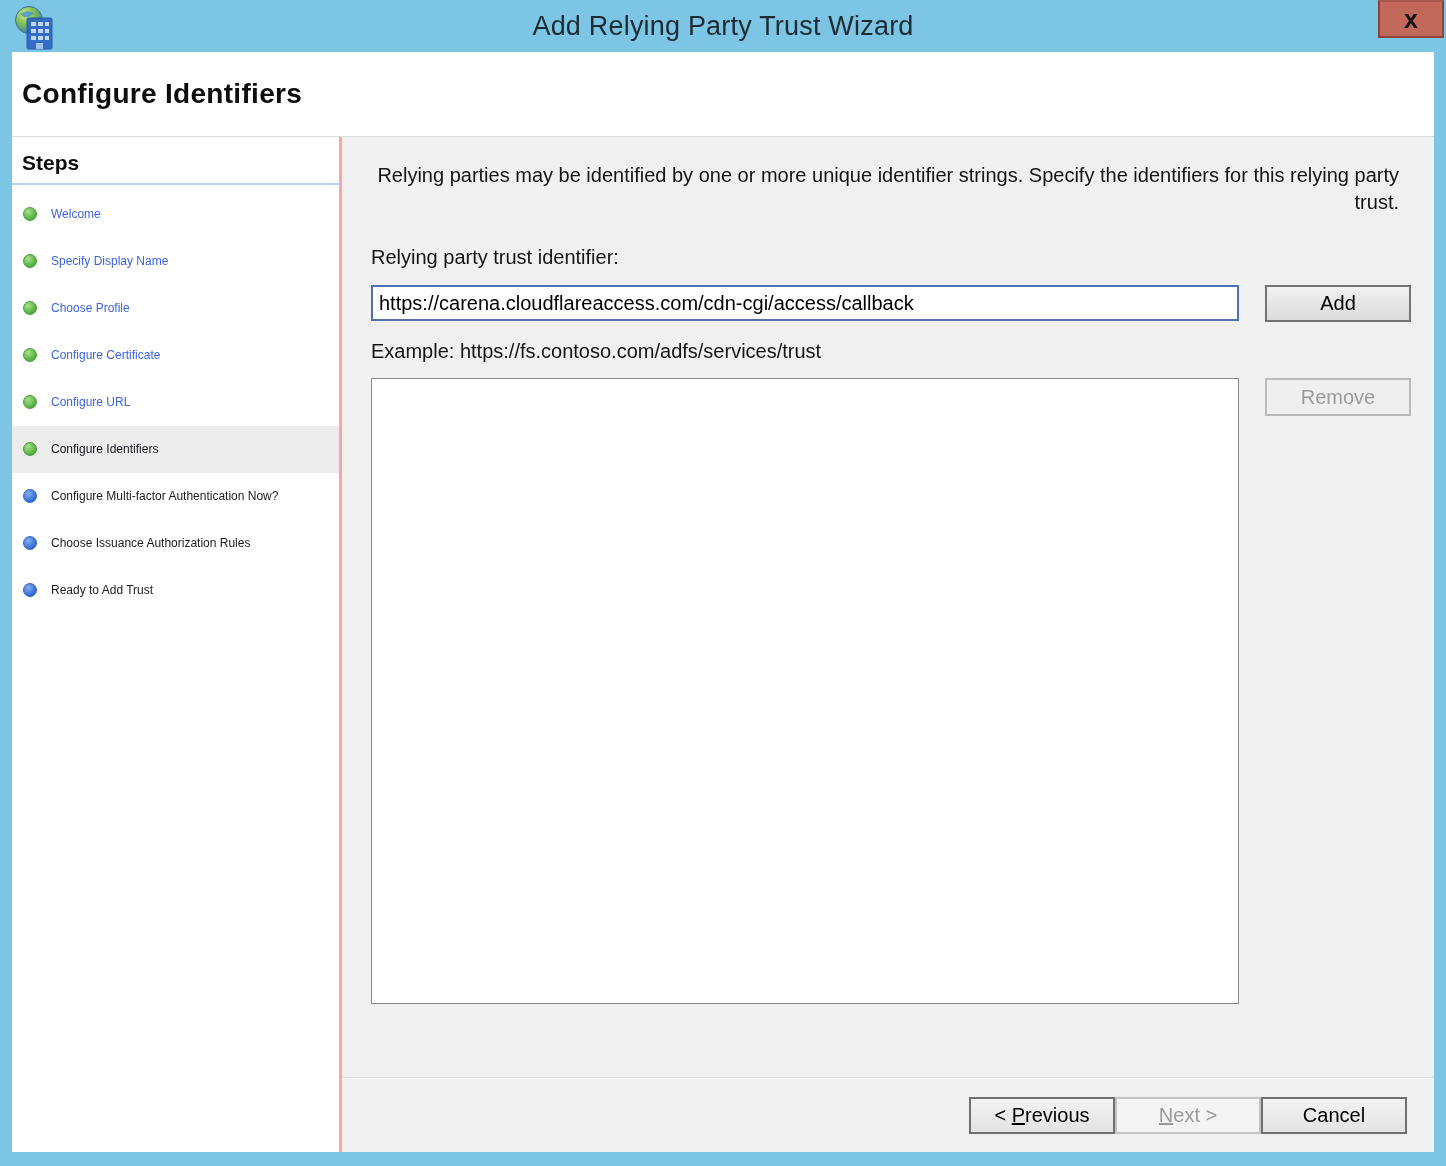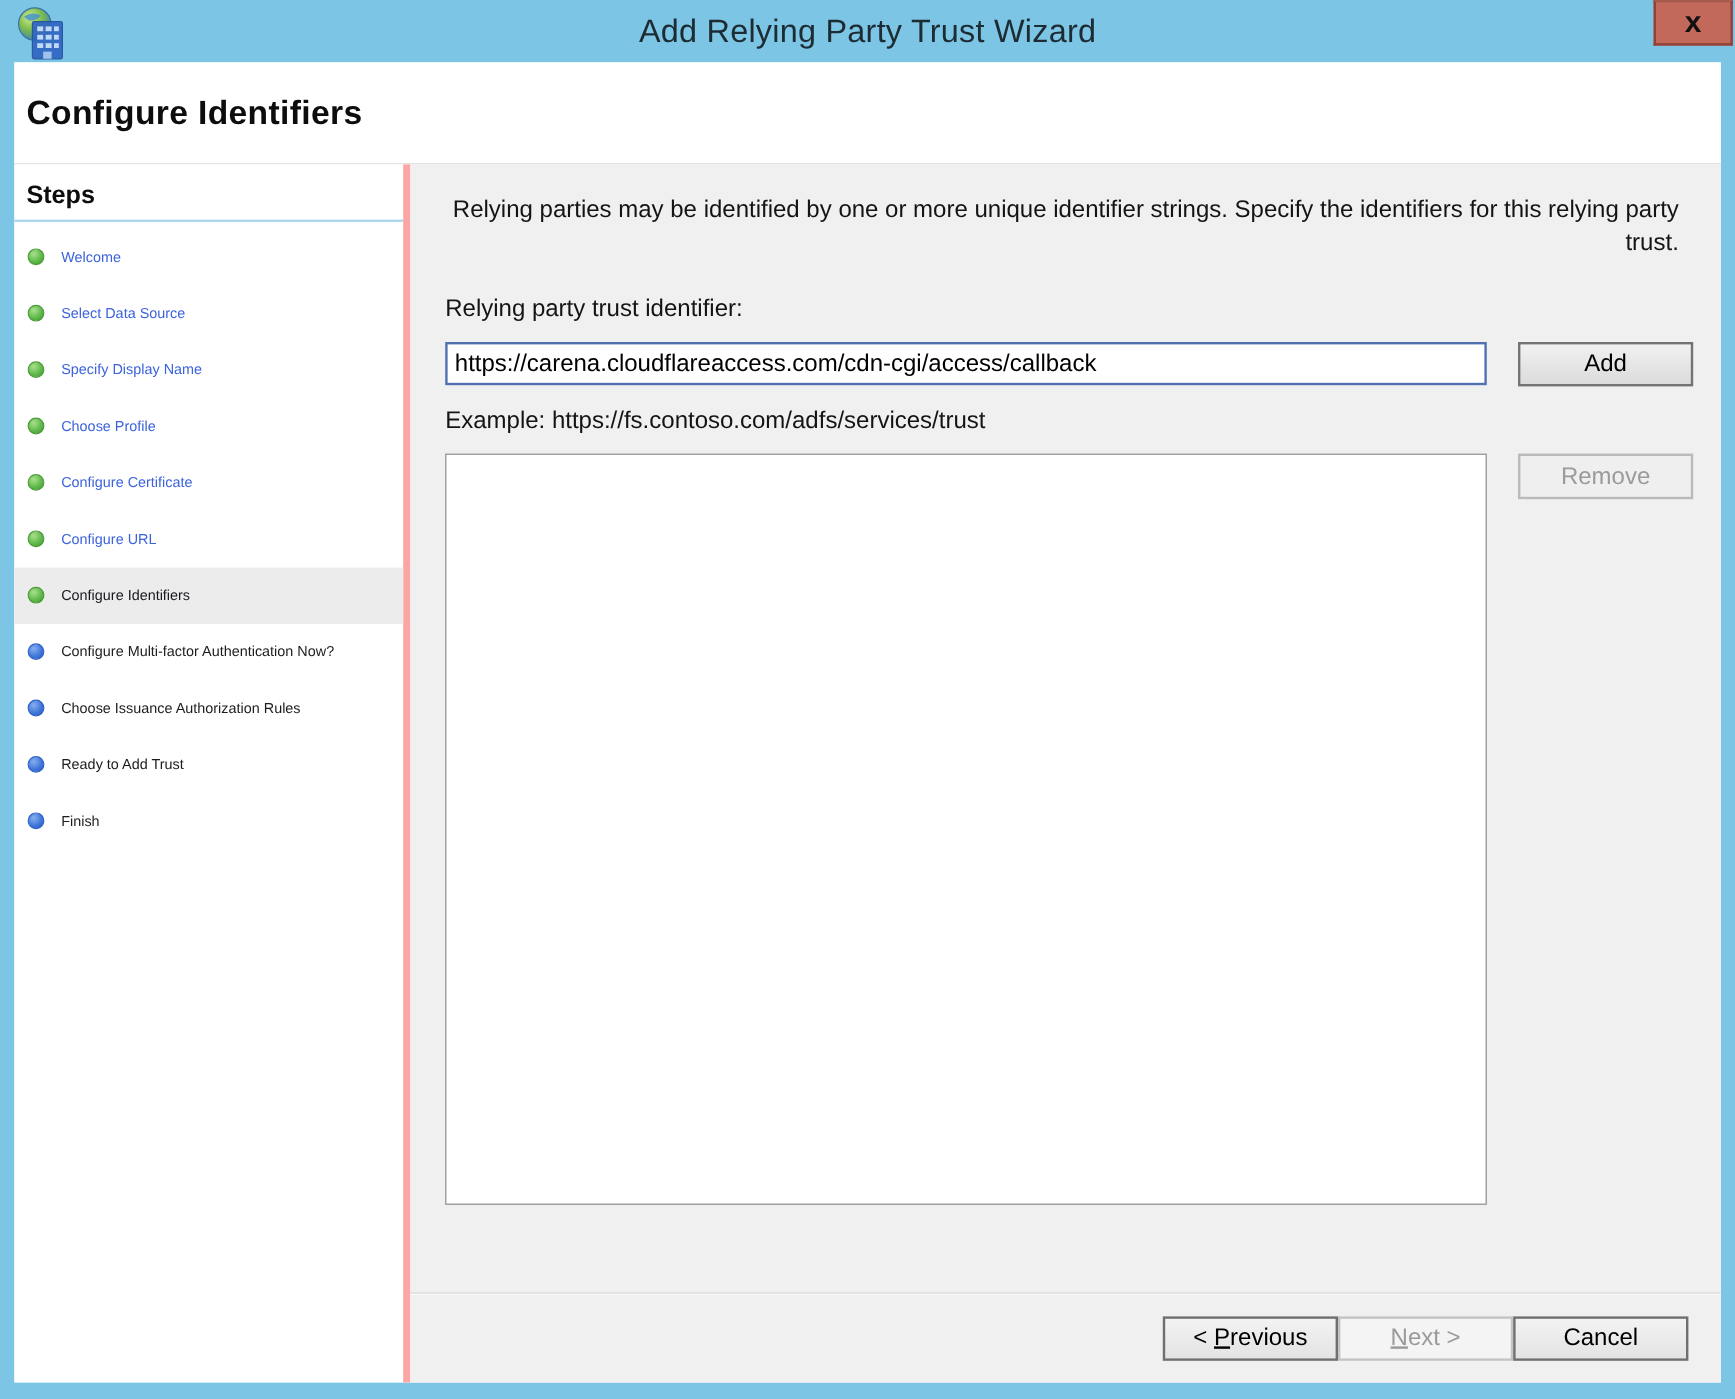--- a/index.html
+++ b/index.html
@@ -48,21 +48,21 @@
     margin-left: 10px;
     font-size: 28px; font-weight: bold; color: #0d0d0d;
     letter-spacing: 0.3px;
   }
 
   .body-row { flex: 1 1 auto; display: flex; min-height: 0; }
 
   
   .sidebar {
     flex: 0 0 330px; background: #fff;
-    border-right: 6px solid #fca5a5;
+    border-right: 3px solid #fca5a5;
     padding-top: 10px;
   }
   .steps-heading {
     font-size: 21px; font-weight: bold; color: #0d0d0d;
     margin: 4px 0 8px 10px;
   }
   .steps-rule { border-bottom: 2px solid #AFD7EC; margin-bottom: 6px; }
   .step-item {
     display: flex; align-items: flex-start;
     padding: 11px 6px 11px 11px;
@@ -195,24 +195,20 @@
     <div class="sidebar">
       <div class="steps-heading">Steps</div>
       <div class="steps-rule"></div>
       <div>
           <div class="step-item step-done">
     <span class="bullet"></span>
     <span class="label">Welcome</span>
   </div>
           <div class="step-item step-done">
     <span class="bullet"></span>
-    <span class="label">Select Data Source</span>
-  </div>
-          <div class="step-item step-done">
-    <span class="bullet"></span>
     <span class="label">Specify Display Name</span>
   </div>
           <div class="step-item step-done">
     <span class="bullet"></span>
     <span class="label">Choose Profile</span>
   </div>
           <div class="step-item step-done">
     <span class="bullet"></span>
     <span class="label">Configure Certificate</span>
   </div>
@@ -228,24 +224,20 @@
     <span class="bullet"></span>
     <span class="label">Configure Multi-factor Authentication Now?</span>
   </div>
           <div class="step-item step-todo">
     <span class="bullet"></span>
     <span class="label">Choose Issuance Authorization Rules</span>
   </div>
           <div class="step-item step-todo">
     <span class="bullet"></span>
     <span class="label">Ready to Add Trust</span>
-  </div>
-          <div class="step-item step-todo">
-    <span class="bullet"></span>
-    <span class="label">Finish</span>
   </div>
         </div>
     </div>
 
     <div class="main">
       <div class="main-content">
         <div class="desc">Relying parties may be identified by one or more unique identifier strings. Specify the identifiers for this relying party trust.</div>
 
         <div class="lbl lbl-identifier">Relying party trust identifier:</div>
 

